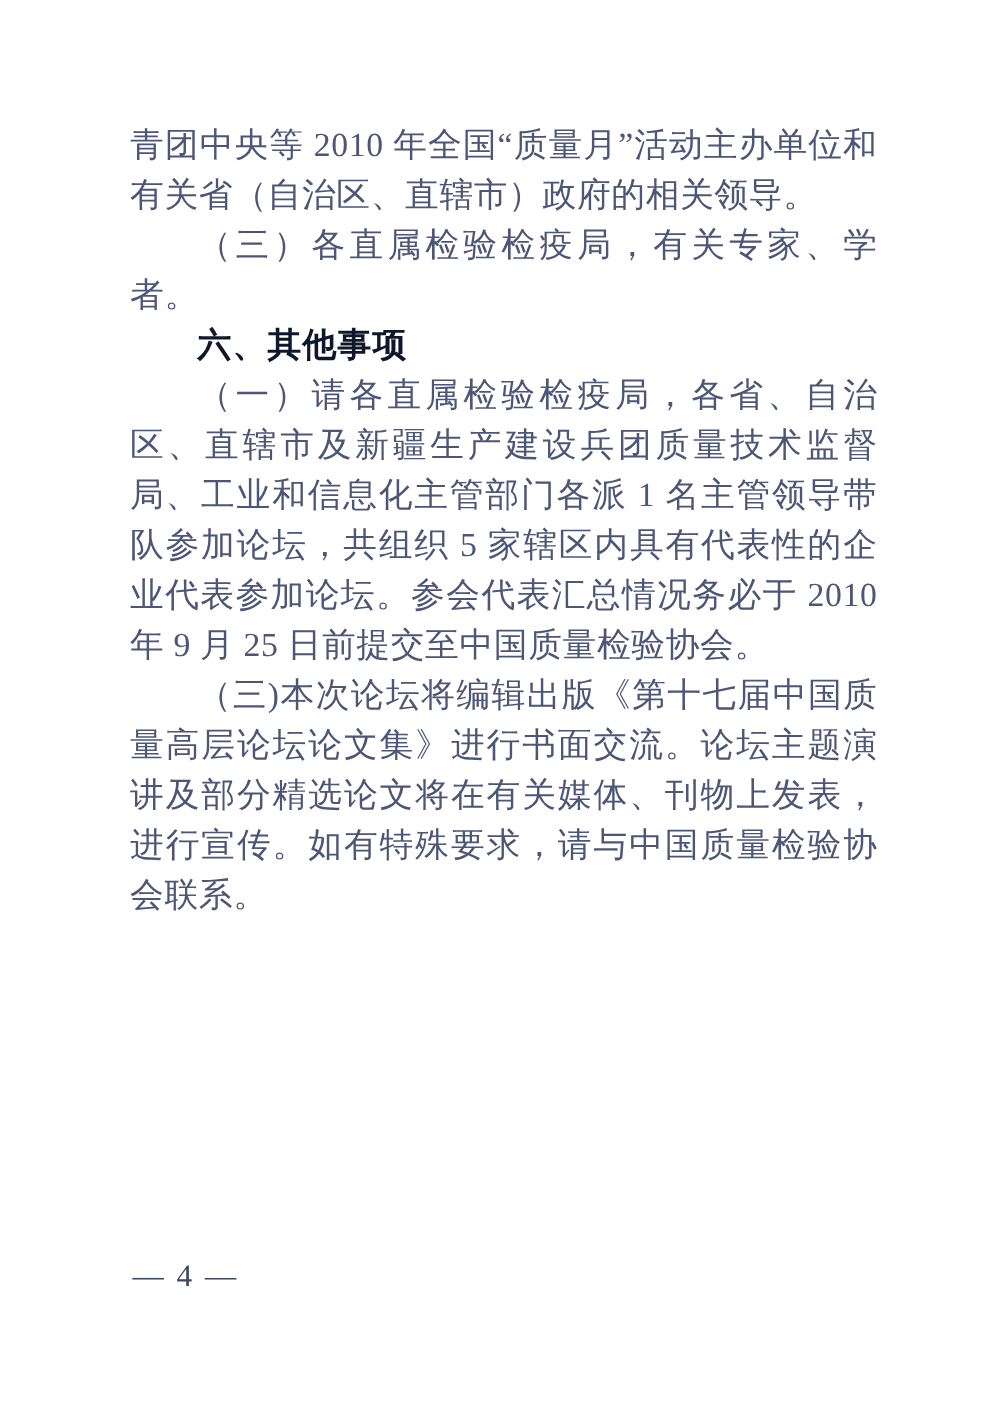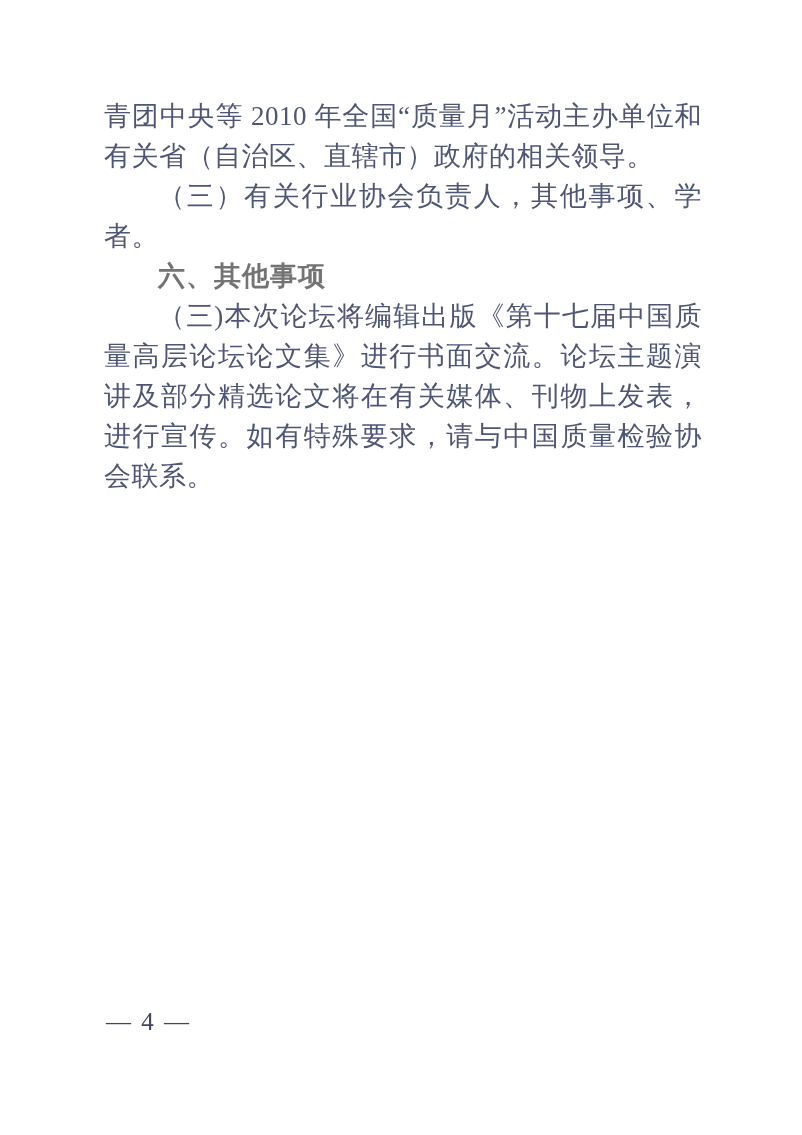--- a/index.html
+++ b/index.html
@@ -30,39 +30,40 @@
     letter-spacing: 0.5px;
     text-indent: 2em;
     font-family: Liberation Serif, serif;
   }
   .para.first {
     text-indent: 0;
   }
   .para.heading {
     font-family: "Liberation Sans", "DejaVu Sans", sans-serif;
     font-weight: bold;
-    color: #737373;
+    color: #0f172a;
     text-align: left;
     letter-spacing: 1px;
   }
   .footer {
     position: absolute;
     left: 106px;
     top: 1006px;
     font-size: 25px;
     line-height: 32px;
     color: #3f4660;
     letter-spacing: 2px;
     font-family: "Liberation Serif", "DejaVu Serif", serif;
   }
 </style>
 </head>
 <body>
 
 <div class="page">
   <div class="content">
     <p class="para first">青团中央等 2010 年全国“质量月”活动主办单位和有关省（自治区、直辖市）政府的相关领导。</p>
-    <p class="para">（三）有关行业协会负责人，其他事项、学者。</p>
+    <p class="para">（三）各直属检验检疫局，有关专家、学者。</p>
     <p class="para heading">六、其他事项</p>
+    <p class="para">（一）请各直属检验检疫局，各省、自治区、直辖市及新疆生产建设兵团质量技术监督局、工业和信息化主管部门各派 1 名主管领导带队参加论坛，共组织 5 家辖区内具有代表性的企业代表参加论坛。参会代表汇总情况务必于 2010 年 9 月 25 日前提交至中国质量检验协会。</p>
     <p class="para">（三)本次论坛将编辑出版《第十七届中国质量高层论坛论文集》进行书面交流。论坛主题演讲及部分精选论文将在有关媒体、刊物上发表，进行宣传。如有特殊要求，请与中国质量检验协会联系。</p>
   </div>
   <div class="footer">— 4 —</div>
 </div>
 
 </body></html>

